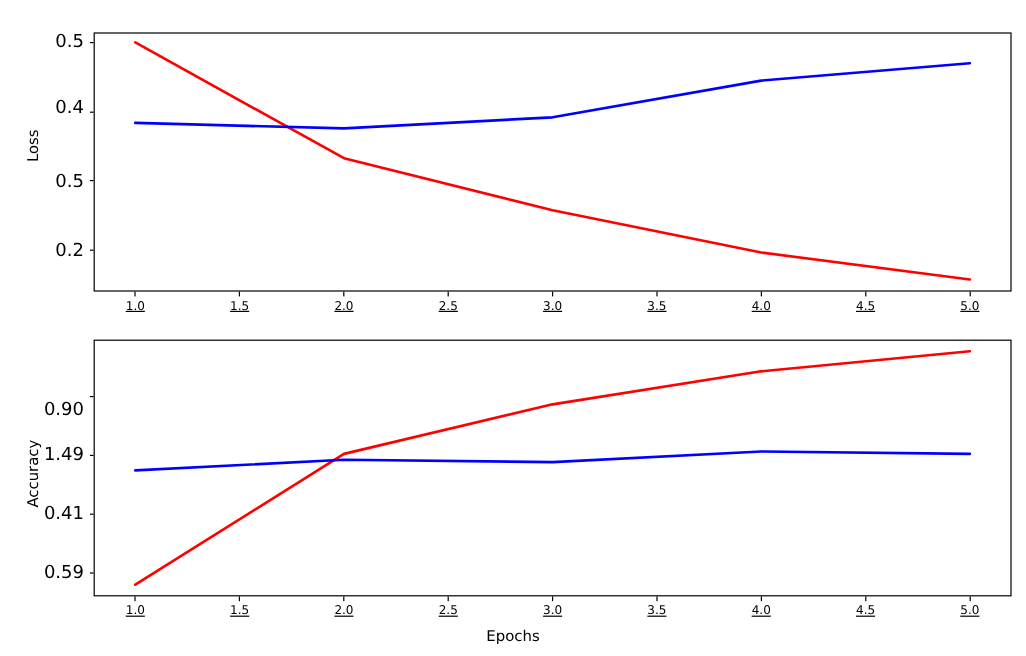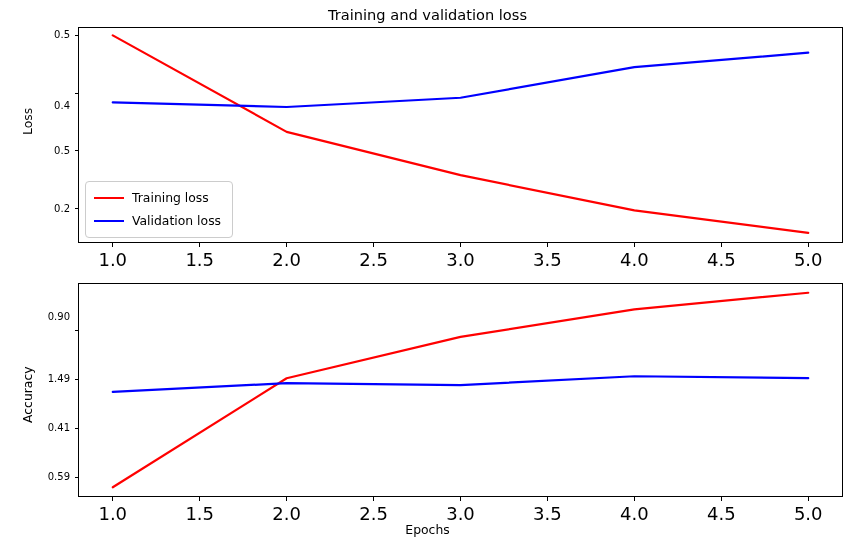--- a/index.html
+++ b/index.html
@@ -37,30 +37,31 @@
     color: #000000;
     white-space: nowrap;
     line-height: 1;
   }
   .ylabel-rot {
     transform-origin: 0 0;
     transform: rotate(-90deg);
   }
   .tick-label-x {
     position: absolute;
-    font-size: 18px;
+    font-size: 10px;
     color: #000000;
     text-align: right;
     white-space: nowrap;
     line-height: 1;
     transform: translateX(-50%);
+    text-decoration: underline;
   }
   .tick-label-y {
     position: absolute;
-    font-size: 10px;
+    font-size: 15px;
     color: #000000;
     text-align: right;
     white-space: nowrap;
     line-height: 1;
     transform: translateY(-50%);
   }
   .tick-mark-x {
     position: absolute;
     width: 1.1px;
     height: 3.5px;
@@ -108,21 +109,20 @@
     color: #000000;
     white-space: nowrap;
     line-height: 1;
   }
 </style>
 </head>
 <body>
 
 <div id="figure">
 
-  <div class="plot-title" style="left:0;top:8px;width:855px;">Training and validation loss</div>
 
   <div class="axis-label ylabel-rot" style="left:22px;top:135px;">Loss</div>
 
   <div class="axes" style="left:78px;top:27px;width:765px;height:216px;"></div>
 
   <svg class="series-svg" width="855" height="547" id="svg-chart-0">
       <polyline points="112.77,35.38 286.64,131.85 460.50,175.18 634.36,210.42 808.23,232.95" fill="none" stroke="#ff0000" stroke-width="2.2" stroke-linejoin="round" stroke-linecap="round"></polyline>
       <polyline points="112.77,102.39 286.64,107.01 460.50,97.77 634.36,67.15 808.23,52.71" fill="none" stroke="#0000ff" stroke-width="2.2" stroke-linejoin="round" stroke-linecap="round"></polyline>
     </svg>
 
@@ -143,35 +143,25 @@
       <div class="tick-label-x" style="left: 634.364px; top: 251px;">4.0</div>
       <div class="tick-mark-x" style="left: 720.745px; top: 243px;"></div>
       <div class="tick-label-x" style="left: 721.295px; top: 251px;">4.5</div>
       <div class="tick-mark-x" style="left: 807.677px; top: 243px;"></div>
       <div class="tick-label-x" style="left: 808.227px; top: 251px;">5.0</div>
       <div class="tick-mark-y" style="left: 74.5px; top: 208.135px;"></div>
       <div class="tick-label-y" style="left: 14px; width: 56px; top: 208.685px; text-align: right;">0.2</div>
       <div class="tick-mark-y" style="left: 74.5px; top: 150.365px;"></div>
       <div class="tick-label-y" style="left: 14px; width: 56px; top: 150.915px;">0.5</div>
       <div class="tick-mark-y" style="left: 74.5px; top: 92.596px;"></div>
-      <div class="tick-label-y" style="left: 14px; width: 56px; top: 106px;">0.4</div>
+      <div class="tick-label-y" style="left: 14px; width: 56px; top: 90px;">0.4</div>
       <div class="tick-mark-y" style="left: 74.5px; top: 34.8266px;"></div>
       <div class="tick-label-y" style="left: 14px; width: 56px; top: 35.3766px;">0.5</div>
     </div>
 
-  <div class="legend-box" style="left:85px;top:181px;width:148px;height:57px;">
-    <div class="legend-row">
-      <span class="legend-swatch" style="background:#ff0000;"></span>
-      <span class="legend-text">Training loss</span>
-    </div>
-    <div class="legend-row">
-      <span class="legend-swatch" style="background:#0000ff;"></span>
-      <span class="legend-text">Validation loss</span>
-    </div>
-  </div>
 
 
   <div class="axis-label ylabel-rot" style="left:22px;top:423px;">Accuracy</div>
 
   <div class="axes" style="left:78px;top:283px;width:765px;height:214px;"></div>
 
   <svg class="series-svg" width="855" height="547" id="svg-chart-1">
       <polyline points="112.77,487.27 286.64,378.21 460.50,336.94 634.36,309.43 808.23,292.73" fill="none" stroke="#ff0000" stroke-width="2.2" stroke-linejoin="round" stroke-linecap="round"></polyline>
       <polyline points="112.77,391.97 286.64,383.12 460.50,385.09 634.36,376.24 808.23,378.21" fill="none" stroke="#0000ff" stroke-width="2.2" stroke-linejoin="round" stroke-linecap="round"></polyline>
     </svg>
@@ -195,19 +185,19 @@
       <div class="tick-label-x" style="left: 721.295px; top: 505px;">4.5</div>
       <div class="tick-mark-x" style="left: 807.677px; top: 497px;"></div>
       <div class="tick-label-x" style="left: 808.227px; top: 505px;">5.0</div>
       <div class="tick-mark-y" style="left: 74.5px; top: 476.897px;"></div>
       <div class="tick-label-y" style="left: 14px; width: 56px; top: 477.447px;">0.59</div>
       <div class="tick-mark-y" style="left: 74.5px; top: 427.77px;"></div>
       <div class="tick-label-y" style="left: 14px; width: 56px; top: 428.32px;">0.41</div>
       <div class="tick-mark-y" style="left: 74.5px; top: 378.642px;"></div>
       <div class="tick-label-y" style="left: 14px; width: 56px; top: 379.192px;">1.49</div>
       <div class="tick-mark-y" style="left: 74.5px; top: 329.514px;"></div>
-      <div class="tick-label-y" style="left: 14px; width: 56px; top: 317px;">0.90</div>
+      <div class="tick-label-y" style="left: 14px; width: 56px; top: 341px;">0.90</div>
     </div>
 
   <div class="axis-label" style="left:0;top:524px;width:855px;text-align:center;">Epochs</div>
 
 
 </div>
 
 </body></html>

